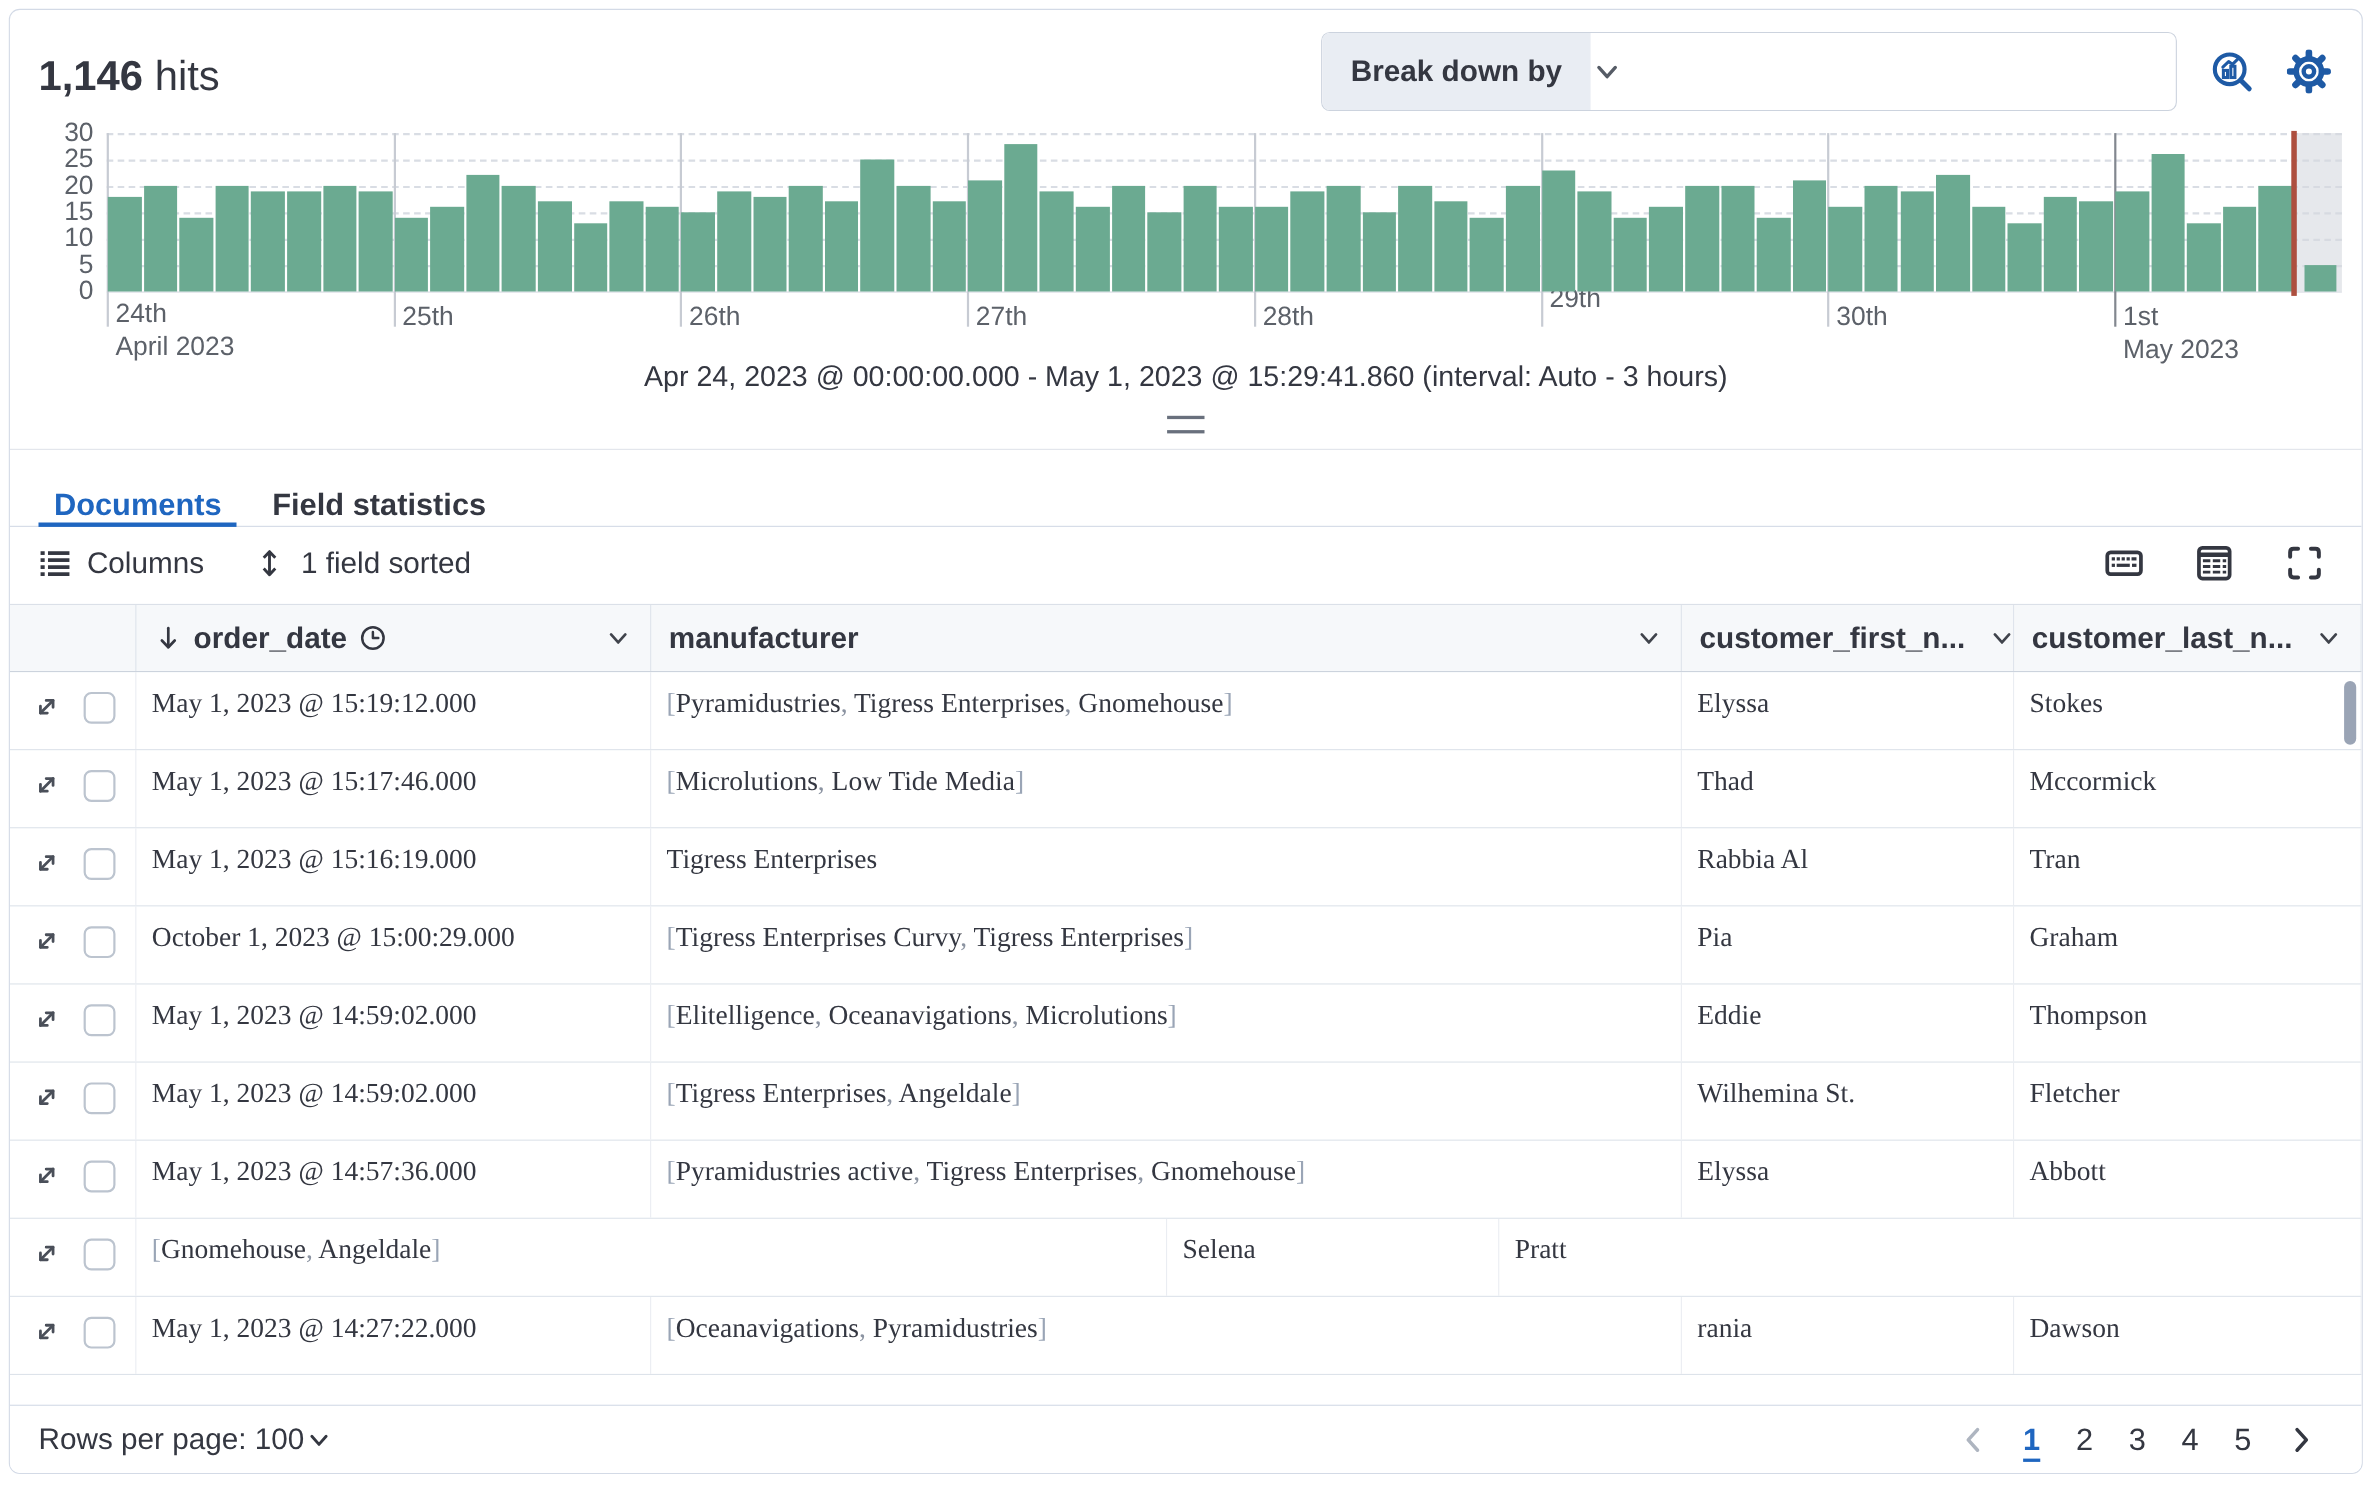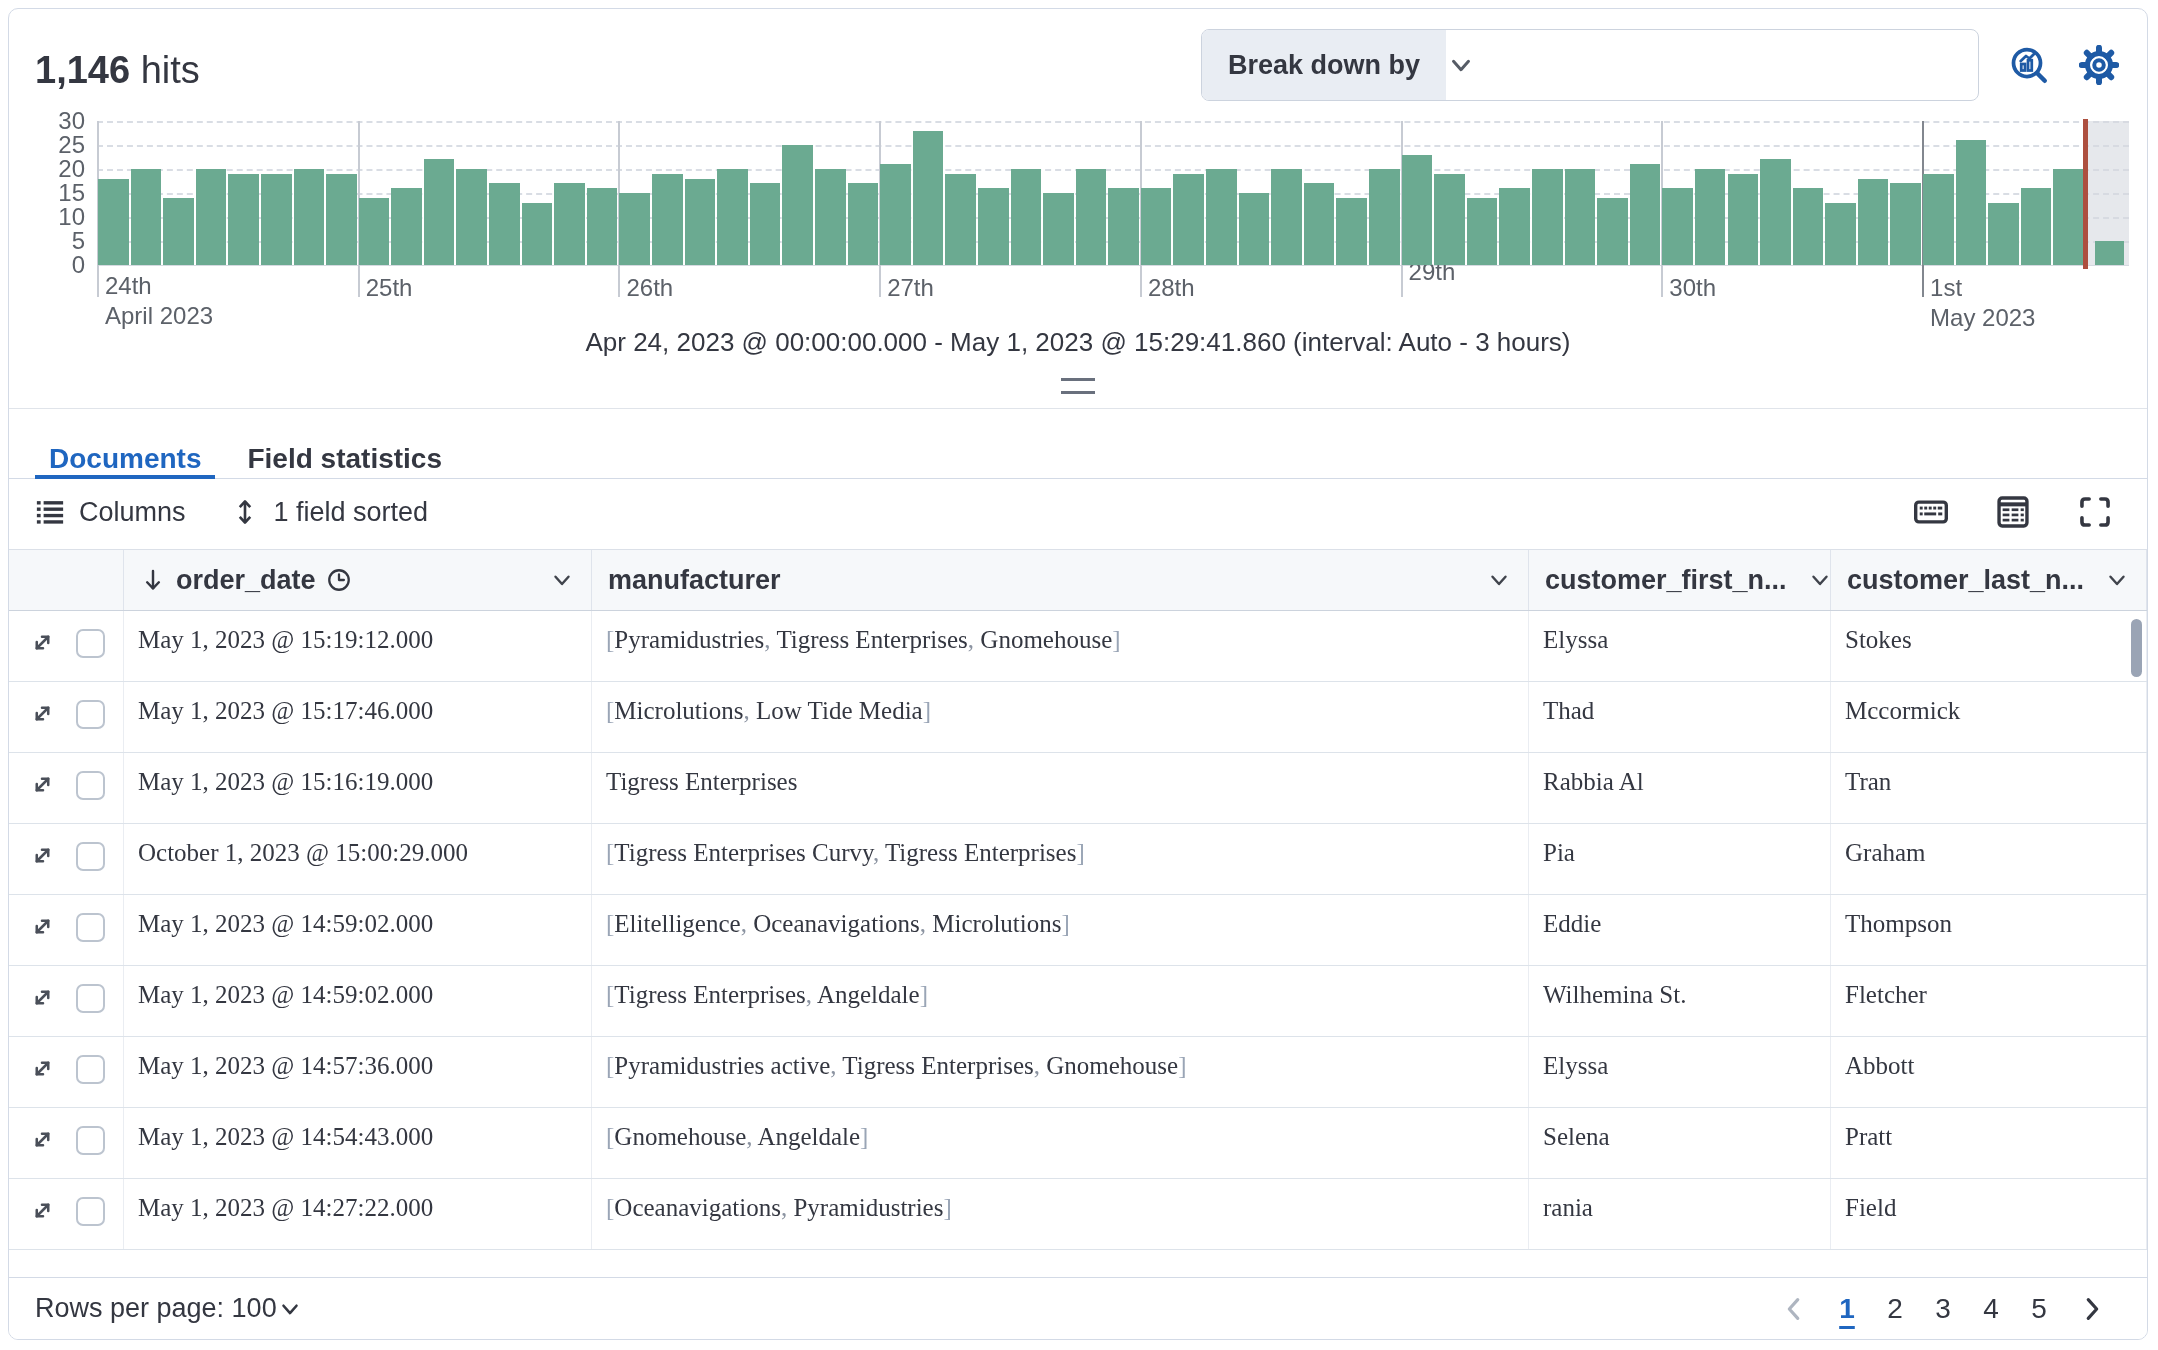--- a/index.html
+++ b/index.html
@@ -482,40 +482,39 @@
           <div class="cell ctrl c0">
             <span class="expand">
               <svg width="27" height="27" viewBox="0 0 16 16" fill="none" stroke="currentColor" stroke-width="1.5" stroke-linecap="round" stroke-linejoin="round">
                 <line x1="4.6" y1="11.4" x2="11.4" y2="4.6"></line>
                 <polyline points="7.7,4.6 11.4,4.6 11.4,8.3"></polyline>
                 <polyline points="8.3,11.4 4.6,11.4 4.6,7.7"></polyline>
               </svg>
             </span>
             <span class="checkbox"></span>
           </div>
-          <div class="cell c1">May 1, 2023 @ 14:54:43.000</div>
           <div class="cell c2"><span class="pb">[</span>Gnomehouse<span class="pc">, </span>Angeldale<span class="pb">]</span></div>
           <div class="cell c3">Selena</div>
           <div class="cell c4">Pratt</div>
         </div>
         <div class="row">
           <div class="cell ctrl c0">
             <span class="expand">
               <svg width="27" height="27" viewBox="0 0 16 16" fill="none" stroke="currentColor" stroke-width="1.5" stroke-linecap="round" stroke-linejoin="round">
                 <line x1="4.6" y1="11.4" x2="11.4" y2="4.6"></line>
                 <polyline points="7.7,4.6 11.4,4.6 11.4,8.3"></polyline>
                 <polyline points="8.3,11.4 4.6,11.4 4.6,7.7"></polyline>
               </svg>
             </span>
             <span class="checkbox"></span>
           </div>
           <div class="cell c1">May 1, 2023 @ 14:27:22.000</div>
           <div class="cell c2"><span class="pb">[</span>Oceanavigations<span class="pc">, </span>Pyramidustries<span class="pb">]</span></div>
           <div class="cell c3">rania</div>
-          <div class="cell c4">Field</div>
+          <div class="cell c4">Dawson</div>
         </div>
       </div>
     <div class="vscroll"></div>
   </div>
 
   <div class="footer">
     <button class="rpp">
       <span>Rows per page: 100</span>
       <span>
         <svg width="26" height="26" viewBox="0 0 16 16">

